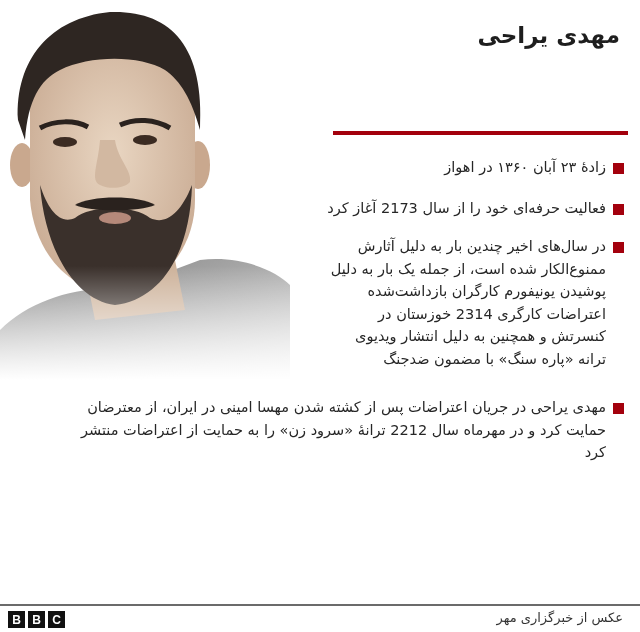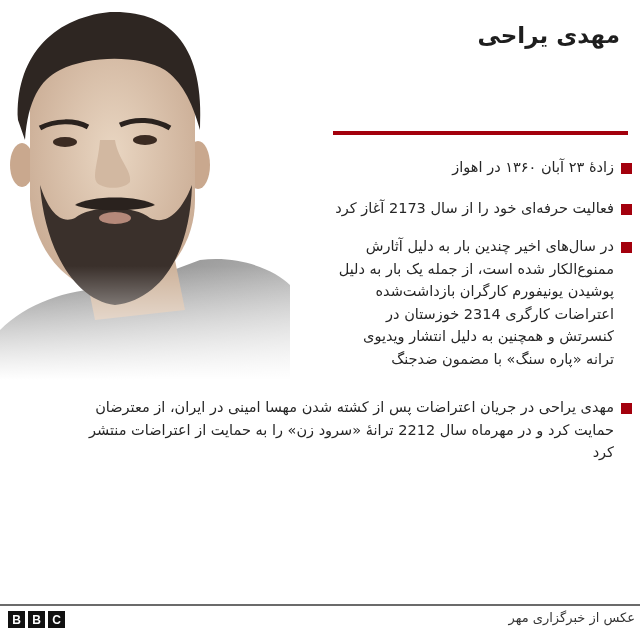--- a/index.html
+++ b/index.html
@@ -18,21 +18,21 @@
   }
   .title { font-size: 23px; font-weight: bold; color: #1e1e1e; line-height: 34px; }
   .subtitle { font-size: 21px; color: #333333; line-height: 34px; margin-top: 4px; }
 
   .rule {
     position: absolute; left: 333px; top: 131px; width: 295px; height: 4px;
     background: #a3000d;
   }
 
   .bullets {
-    position: absolute; right: 4px; top: 152px; width: 600px;
+    position: absolute; right: 12px; top: 152px; width: 600px;
     direction: rtl; text-align: right; list-style: none;
   }
   .bullet {
     position: relative; padding-right: 22px; font-size: 14.5px; line-height: 22.5px;
     color: #262626;
   }
   .bullet .sq {
     position: absolute; right: 4px; top: 7px; width: 11px; height: 11px;
     background: #a3000d;
   }
@@ -49,21 +49,21 @@
   }
   .bbc-logo {
     position: absolute; left: 8px; top: 611px; display: flex; gap: 3px;
   }
   .bbc-block {
     width: 17px; height: 17px; background: #111111; color: #ffffff;
     font-family: "Liberation Sans", sans-serif; font-weight: bold; font-size: 12px;
     display: flex; align-items: center; justify-content: center;
   }
   .credit {
-    position: absolute; right: 5px; top: 610px; direction: rtl;
+    position: absolute; right: 17px; top: 610px; direction: rtl;
     font-size: 13px; color: #333333;
   }
 </style>
 </head>
 <body>
 
 <div class="portrait">
   <svg width="290" height="380" viewBox="0 0 290 380" xmlns="http://www.w3.org/2000/svg">
     <defs>
       <linearGradient id="fadeDown" x1="0" y1="0" x2="0" y2="1">

